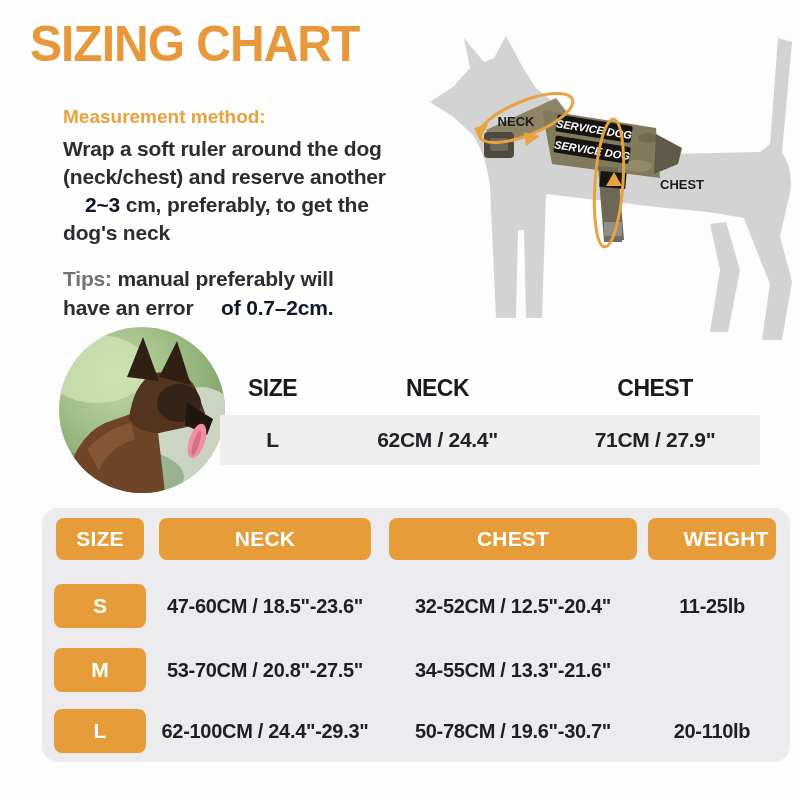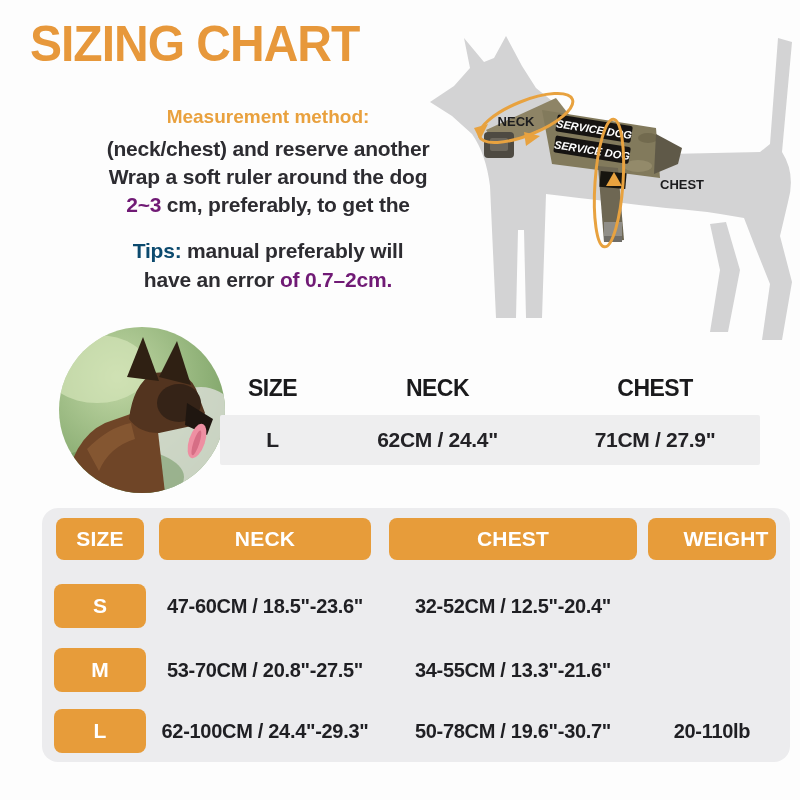--- a/index.html
+++ b/index.html
@@ -8,25 +8,25 @@
   .page { position:relative; width:800px; height:800px; background:#fdfdfd; overflow:hidden; }
 
   .title {
     position:absolute; left:30px; top:14px; width:430px;
     font-size:48px; font-weight:bold; letter-spacing:-1px;
     color:#E7983B; transform:scaleY(1.06); transform-origin:top left;
   }
 
   .diagram { position:absolute; left:428px; top:26px; width:372px; height:350px; }
 
-  .textblock { position:absolute; left:63px; top:106px; width:410px;text-align:center; }
+  .textblock { position:absolute; left:63px; top:106px; width:410px; }
   .m-heading { font-size:19px; font-weight:bold; color:#E9A13E; margin-bottom:7px; }
   .m-line { font-size:21px; font-weight:bold; color:#2D2C31; line-height:28px; letter-spacing:-0.2px; }
-  .hl-teal { color:#701a75; }
-  .hl-orange { color:#0c4a6e; }
+  .hl-teal { color:#0f172a;margin-left:22px; }
+  .hl-orange { color:#737373; }
   .tips { margin-top:17px; }
   .tips .m-line { line-height:29px; }
 
   .photo { position:absolute; left:59px; top:327px; width:166px; height:166px;
            border-radius:50%; overflow:hidden; }
 
   .mini-table { position:absolute; left:220px; top:371px; width:540px; }
   .mini-head { display:flex; height:34px; align-items:center; }
   .mini-band { position:absolute; left:0; top:44px; width:540px; height:50px;
                background:#EEEEEF; border-radius:2px; display:flex; align-items:center; }
@@ -98,27 +98,30 @@
     <ellipse cx="181" cy="157" rx="14" ry="64" transform="rotate(4 181 157)" fill="none" stroke="#E8A23F" stroke-width="3"></ellipse>
     <polygon points="178,160 194,160 186,146" fill="#E8A23F"></polygon>
 
     <text x="88" y="100" text-anchor="middle" font-size="13" font-weight="bold" fill="#1C1C1E">NECK</text>
     <text x="232" y="163" text-anchor="start" font-size="13" font-weight="bold" fill="#1C1C1E">CHEST</text>
   </svg>
 
   <div class="textblock">
     <div class="m-heading">Measurement method:</div>
     <div class="m-line">
+      <span>Wrap a soft ruler around the dog</span>
+    </div>
+    <div class="m-line">
       <span>(neck/chest) and reserve another</span>
     </div>
     <div class="m-line">
-      <span>Wrap a soft ruler around the dog</span>
-    </div>
-    <div class="m-line">
       <span class="hl-teal">2~3</span><span> cm, preferably, to get the</span>
+    </div>
+    <div class="m-line">
+      <span>dog's neck</span>
     </div>
 
     <div class="tips">
       <div class="m-line">
         <span class="hl-orange">Tips:</span><span> manual preferably will</span>
       </div>
       <div class="m-line">
         <span>have an error </span><span class="hl-teal">of 0.7–2cm.</span>
       </div>
     </div>
@@ -185,20 +188,23 @@
     <div class="trow" style="top:76px;">
       <div class="tcol w1">
           <div class="badge rbadge">S</div>
         </div>
       <div class="tcol w2">
           <div class="tval">47-60CM / 18.5"-23.6"</div>
         </div>
       <div class="tcol w3">
           <div class="tval">32-52CM / 12.5"-20.4"</div>
         </div>
+      <div class="tcol w4">
+          <div class="tval">11-25lb</div>
+        </div>
     </div>
 
     <div class="trow" style="top:140px;">
       <div class="tcol w1">
           <div class="badge rbadge">M</div>
         </div>
       <div class="tcol w2">
           <div class="tval">53-70CM / 20.8"-27.5"</div>
         </div>
       <div class="tcol w3">

